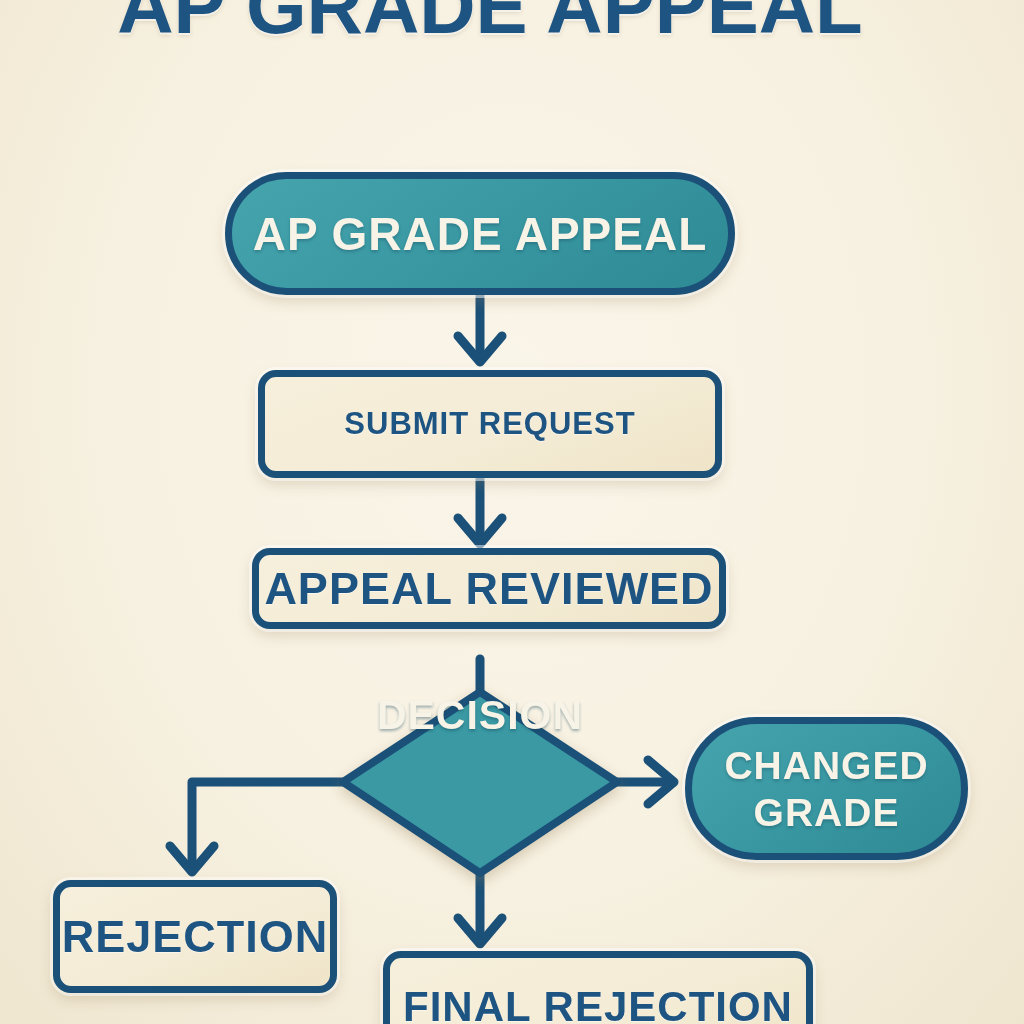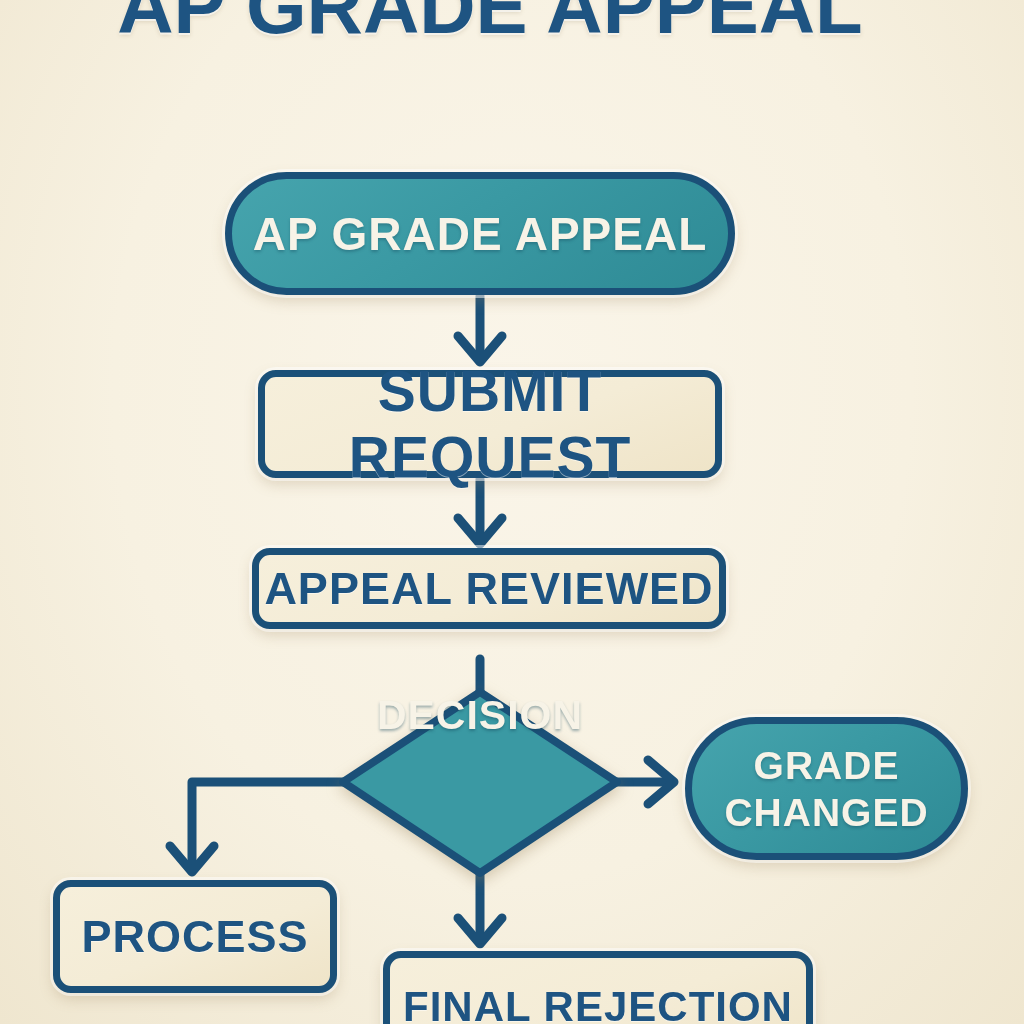--- a/index.html
+++ b/index.html
@@ -27,21 +27,21 @@
     background:linear-gradient(145deg,#46a4ad 0%,var(--teal) 45%,var(--teal-dark) 100%);
     color:var(--text-light);border-radius:80px;
     text-shadow:0 2px 3px rgba(20,70,90,0.35);
   }
   .process{
     background:linear-gradient(160deg,#f6efdb 0%,var(--box-cream) 55%,#efe4c8 100%);
     color:var(--text-navy);border-radius:18px;
     text-shadow:0 1px 0 rgba(255,255,255,0.5);
   }
   .node-start{left:225px;top:172px;width:510px;height:123px;font-size:46px;}
-  .node-submit{left:258px;top:370px;width:464px;height:108px;font-size:57px;}
+  .node-submit{left:258px;top:370px;width:464px;height:108px;font-size:31px;}
   .node-review{left:252px;top:548px;width:474px;height:81px;font-size:45px;}
   .node-changed{left:685px;top:717px;width:283px;height:143px;font-size:39px;line-height:47px;border-radius:72px;}
   .node-rejected{left:53px;top:880px;width:284px;height:113px;font-size:45px;}
   .node-final{left:383px;top:951px;width:430px;height:112px;font-size:42px;}
   .decision-label{
     position:absolute;left:343px;top:692px;width:274px;height:181px;
     display:flex;align-items:flex-start;justify-content:center;
     color:var(--text-light);font-weight:bold;font-size:41px;letter-spacing:1px;
     text-shadow:0 2px 3px rgba(20,70,90,0.4);
   }
@@ -93,25 +93,25 @@
 
   <div class="node process node-review">
     <span>APPEAL REVIEWED</span>
   </div>
 
   <div class="decision-label">
     <span>DECISION</span>
   </div>
 
   <div class="node pill node-changed">
+    <span>CHANGED</span>
     <span>GRADE</span>
-    <span>CHANGED</span>
   </div>
 
   <div class="node process node-rejected">
-    <span>PROCESS</span>
+    <span>REJECTION</span>
   </div>
 
   <div class="node process node-final">
     <span>FINAL REJECTION</span>
   </div>
 
 </div>
 
 </body></html>

